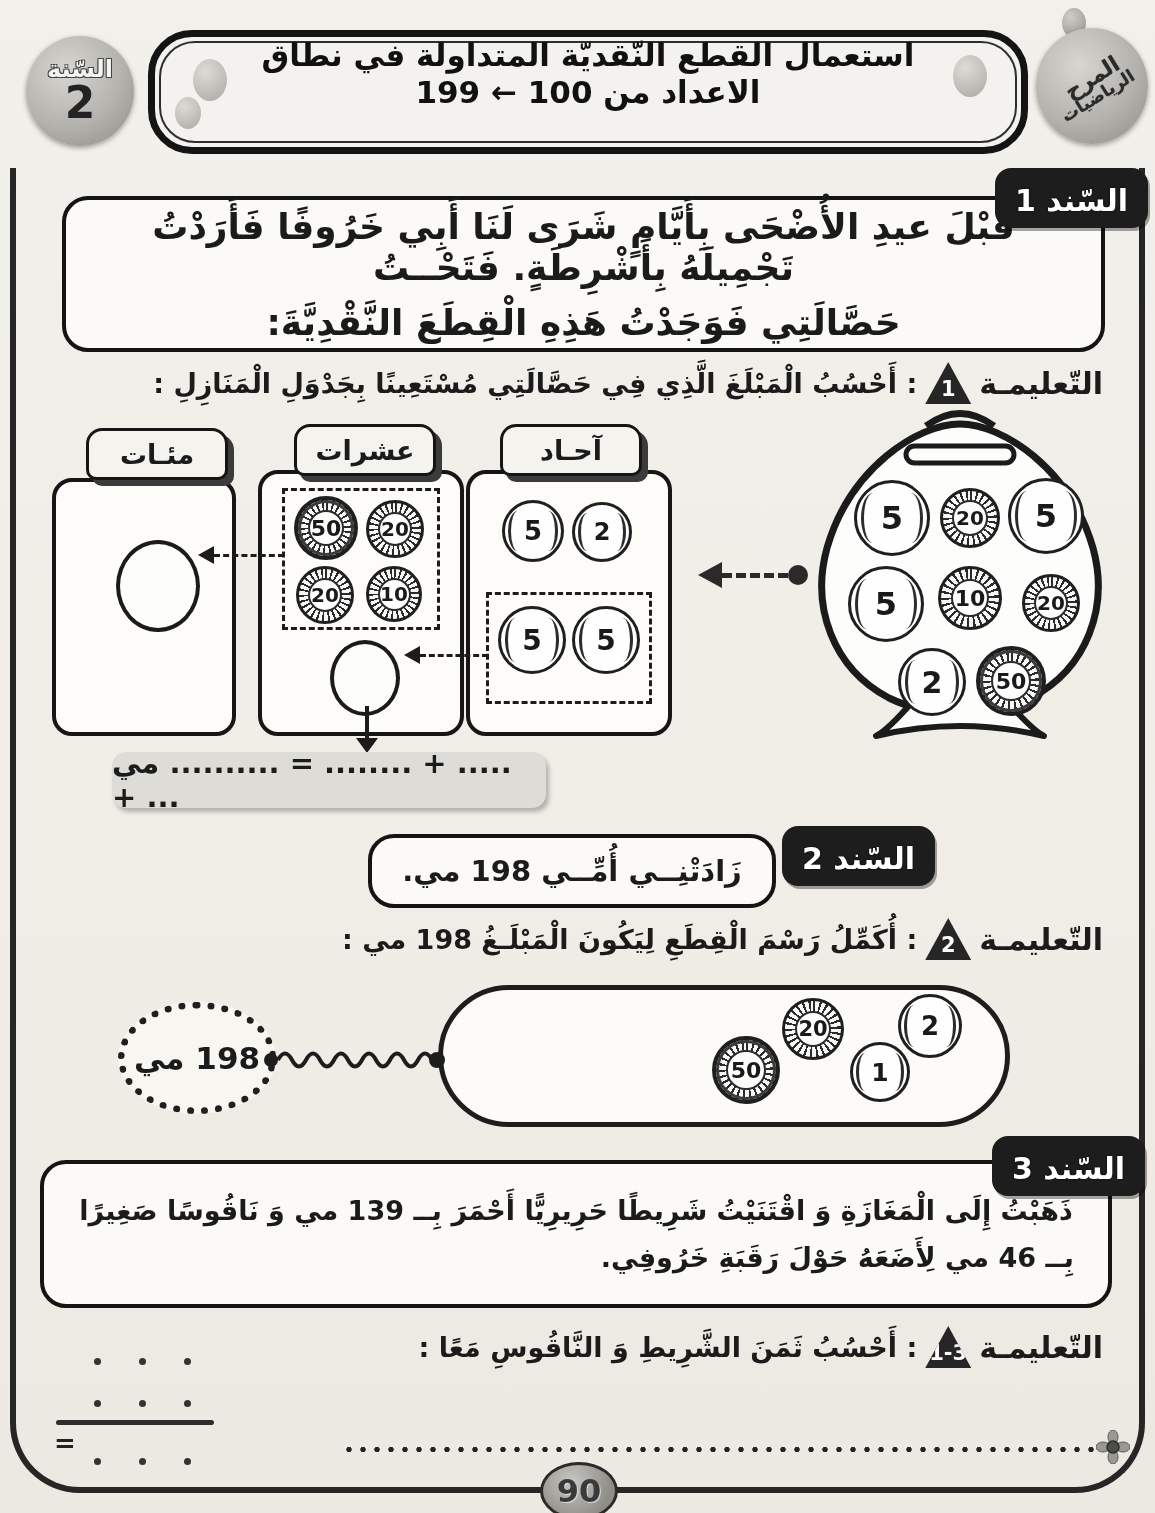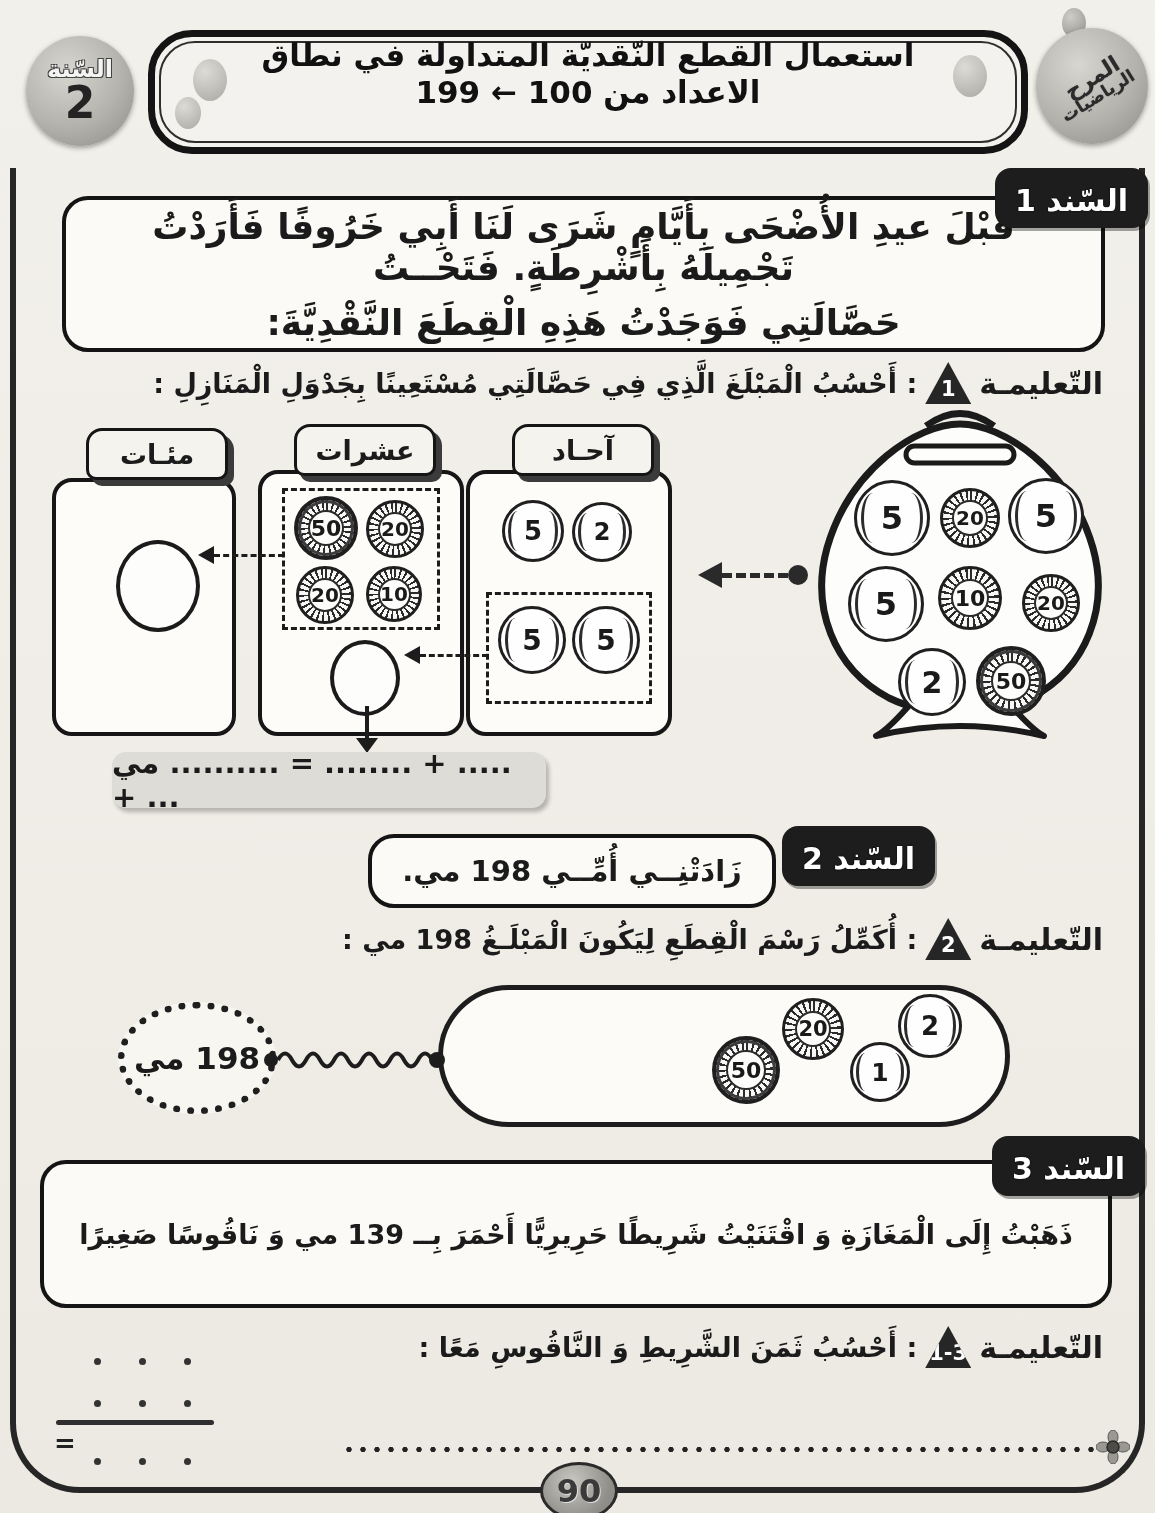--- a/index.html
+++ b/index.html
@@ -139,21 +139,21 @@
   .col-ones     { left:466px; top:470px; width:206px; height:266px; }
   .pv-tab {
     position:absolute; height:52px; background:#f4f3ee;
     border:3px solid #151515; border-radius:16px 16px 10px 10px;
     box-shadow:6px 6px 0 #3b3b3b;
     display:flex; align-items:center; justify-content:center;
     font-size:27px; font-weight:700; direction:rtl; z-index:4;
   }
   .tab-hundreds { left:86px;  top:428px; width:142px; }
   .tab-tens     { left:294px; top:424px; width:142px; }
-  .tab-ones     { left:500px; top:424px; width:142px;margin-left:12px; }
+  .tab-ones     { left:500px; top:424px; width:142px; }
   .dashed-box { position:absolute; border:3px dashed #1c1c1c; background:transparent; }
   .tens-dashed { left:282px; top:488px; width:158px; height:142px; }
   .ones-dashed { left:486px; top:592px; width:166px; height:112px; }
   
   .dash-arrow { position:absolute; display:flex; align-items:center; }
   .dash-arrow .shaft { border-top:3px dashed #1c1c1c; flex:1; }
   .dash-arrow .head-left {
     width:0; height:0; border-top:9px solid transparent;
     border-bottom:9px solid transparent; border-right:16px solid #1c1c1c;
   }
@@ -385,20 +385,21 @@
     <svg width="184" height="28" viewBox="0 0 184 28">
       <circle cx="9" cy="14" r="7" fill="#1d1d1d"></circle>
       <circle cx="175" cy="14" r="8" fill="#1d1d1d"></circle>
       <path d="M16 14 q7 -13 14 0 t14 0 t14 0 t14 0 t14 0 t14 0 t14 0 t14 0 t14 0 t14 0 t14 0" fill="none" stroke="#1d1d1d" stroke-width="4"></path>
     </svg>
   </div>
 
   <div class="sanad-badge sanad3-badge">السّند 3</div>
   <div class="sanad-box sanad3-box">
     <div class="line1">ذَهَبْتُ إِلَى الْمَغَازَةِ وَ اقْتَنَيْتُ شَرِيطًا حَرِيرِيًّا أَحْمَرَ بِــ 139 مي وَ نَاقُوسًا صَغِيرًا</div>
+    <div class="line2">بِــ 46 مي لِأَضَعَهُ حَوْلَ رَقَبَةِ خَرُوفِي.</div>
 
   </div>
 
   <div class="instr-row instr3-row">
     <span class="instr-label">التّعليمـة</span>
     <span class="tri">1-3</span>
     <span class="instr-text">: أَحْسُبُ ثَمَنَ الشَّرِيطِ وَ النَّاقُوسِ مَعًا :</span>
   </div>
 
   <div class="add-template">

